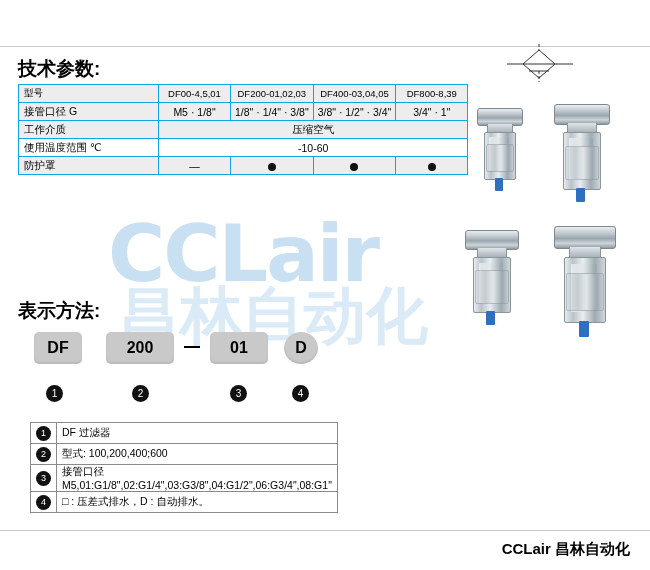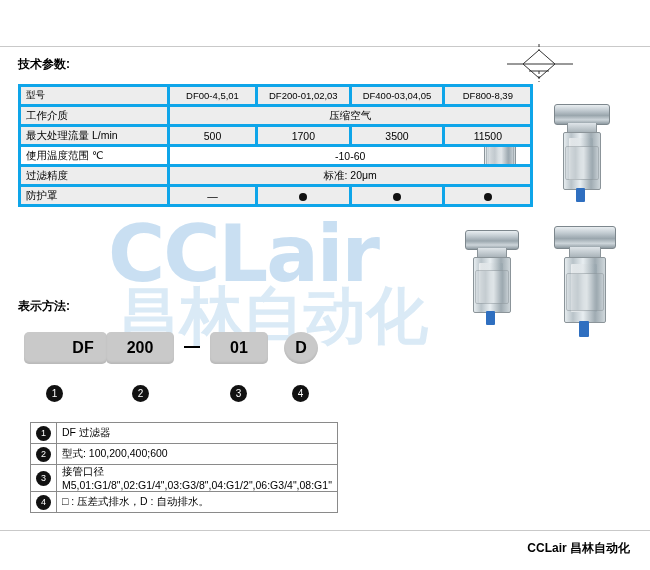--- a/index.html
+++ b/index.html
@@ -44,38 +44,38 @@
     position:absolute;left:18px;top:14px;
     font-size:21px;font-weight:bold;letter-spacing:1px;
     z-index:3;
   }
   .hr-top{
     position:absolute;left:0;top:46px;width:650px;height:1px;background:#c9c9c9;z-index:1;
   }
 
   .sect{
     position:absolute;
-    font-size:12px;font-weight:bold;
+    font-size:19px;font-weight:bold;
     z-index:3;
   }
   #sect-params{left:18px;top:56px;}
   #sect-repr{left:18px;top:298px;}
 
   
   .spec{
     position:absolute;left:18px;top:84px;
     border-collapse:collapse;
     font-size:10.5px;
     z-index:3;
     background:transparent;
   }
   .spec td{
-    border:3px solid #0ea5e9;
+    border:1px solid #0ea5e9;
     height:17px;
-    padding:0 11px;
+    padding:0 4px;
     text-align:center;
     white-space:nowrap;
   }
   .spec td.lbl{
     text-align:left;
     width:130px;
     padding-left:5px;
     background:#ffffff;
   }
   .spec td.hd{
@@ -94,21 +94,21 @@
   .chip{
     position:absolute;top:0;
     height:32px;
     background:#c9c9c9;
     border-radius:5px;
     color:#000;
     font-size:16px;font-weight:bold;
     display:flex;align-items:center;justify-content:center;
     box-shadow:inset 0 -2px 2px rgba(0,0,0,.08);
   }
-  #chip-1{left:6px;width:48px;padding-left:35px;}
+  #chip-1{left:16px;width:48px;}
   #chip-2{left:88px;width:68px;}
   #chip-3{left:192px;width:58px;}
   #chip-4{left:266px;width:34px;border-radius:50%;height:32px;}
   .dash{
     position:absolute;left:166px;top:14px;width:16px;height:2px;background:#000;
   }
 
   .nums{position:absolute;left:18px;top:385px;z-index:3;}
   .num{
     position:absolute;top:0;
@@ -184,21 +184,21 @@
     border:1px solid #8b9499;
     border-radius:2px;
   }
 
   
   .hr-bot{
     position:absolute;left:0;top:530px;width:650px;height:1px;background:#c9c9c9;z-index:1;
   }
   .footer{
     position:absolute;right:20px;top:540px;
-    font-size:12px;font-weight:bold;
+    font-size:15px;font-weight:bold;
     z-index:3;
   }
 </style>
 </head>
 <body>
 
 <div class="page">
 
   <div class="watermark">
     <div class="wm-text">CCLair</div>
@@ -212,37 +212,33 @@
   <table class="spec">
     <tbody>
         <tr class="shade">
       <td class="lbl hd">型号</td>
       <td class="hd w1">DF00-4,5,01</td>
       <td class="hd w1">DF200-01,02,03</td>
       <td class="hd w1">DF400-03,04,05</td>
       <td class="hd w1">DF800-8,39</td>
     </tr>
     <tr class="shade">
+      <td class="lbl">接管口径 G</td>
+      <td class="w1">M5 · 1/8"</td>
+      <td class="w1">1/8" · 1/4" · 3/8"</td>
+      <td class="w1">3/8" · 1/2" · 3/4"</td>
+      <td class="w1">3/4" · 1"</td>
+    </tr>
+    <tr class="shade">
       <td class="lbl">工作介质</td>
       <td colspan="4">压缩空气</td>
-    </tr>
-    <tr class="shade">
-      <td class="lbl">最大处理流量 L/min</td>
-      <td class="w1">500</td>
-      <td class="w1">1700</td>
-      <td class="w1">3500</td>
-      <td class="w1">11500</td>
     </tr>
     <tr>
       <td class="lbl">使用温度范围 ℃</td>
       <td colspan="4">-10-60</td>
-    </tr>
-    <tr class="shade">
-      <td class="lbl">过滤精度</td>
-      <td colspan="4">标准: 20μm</td>
     </tr>
     <tr class="shade">
       <td class="lbl">防护罩</td>
       <td class="w1">—</td>
       <td class="w1"><span class="dot"></span></td>
       <td class="w1"><span class="dot"></span></td>
       <td class="w1"><span class="dot"></span></td>
     </tr>
   </tbody>
     </table>

